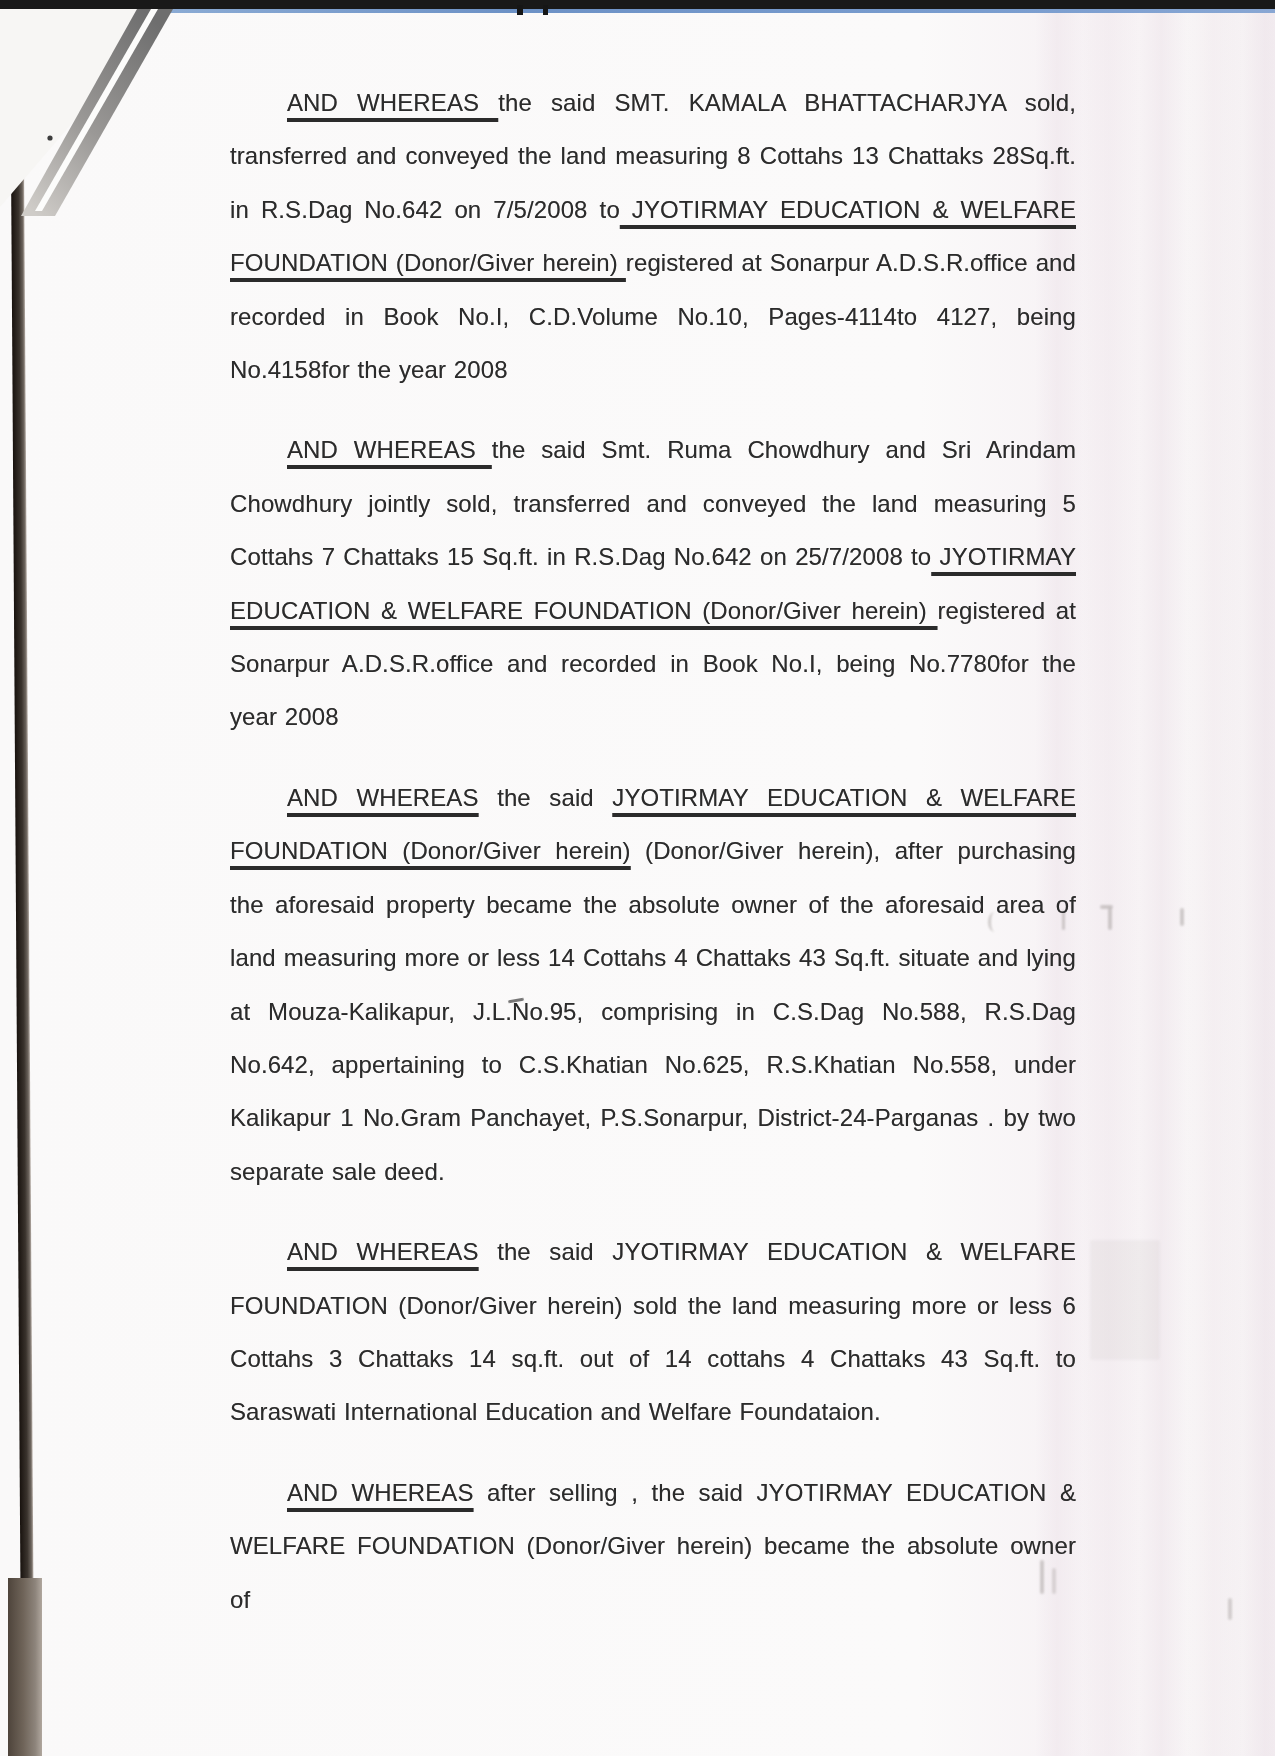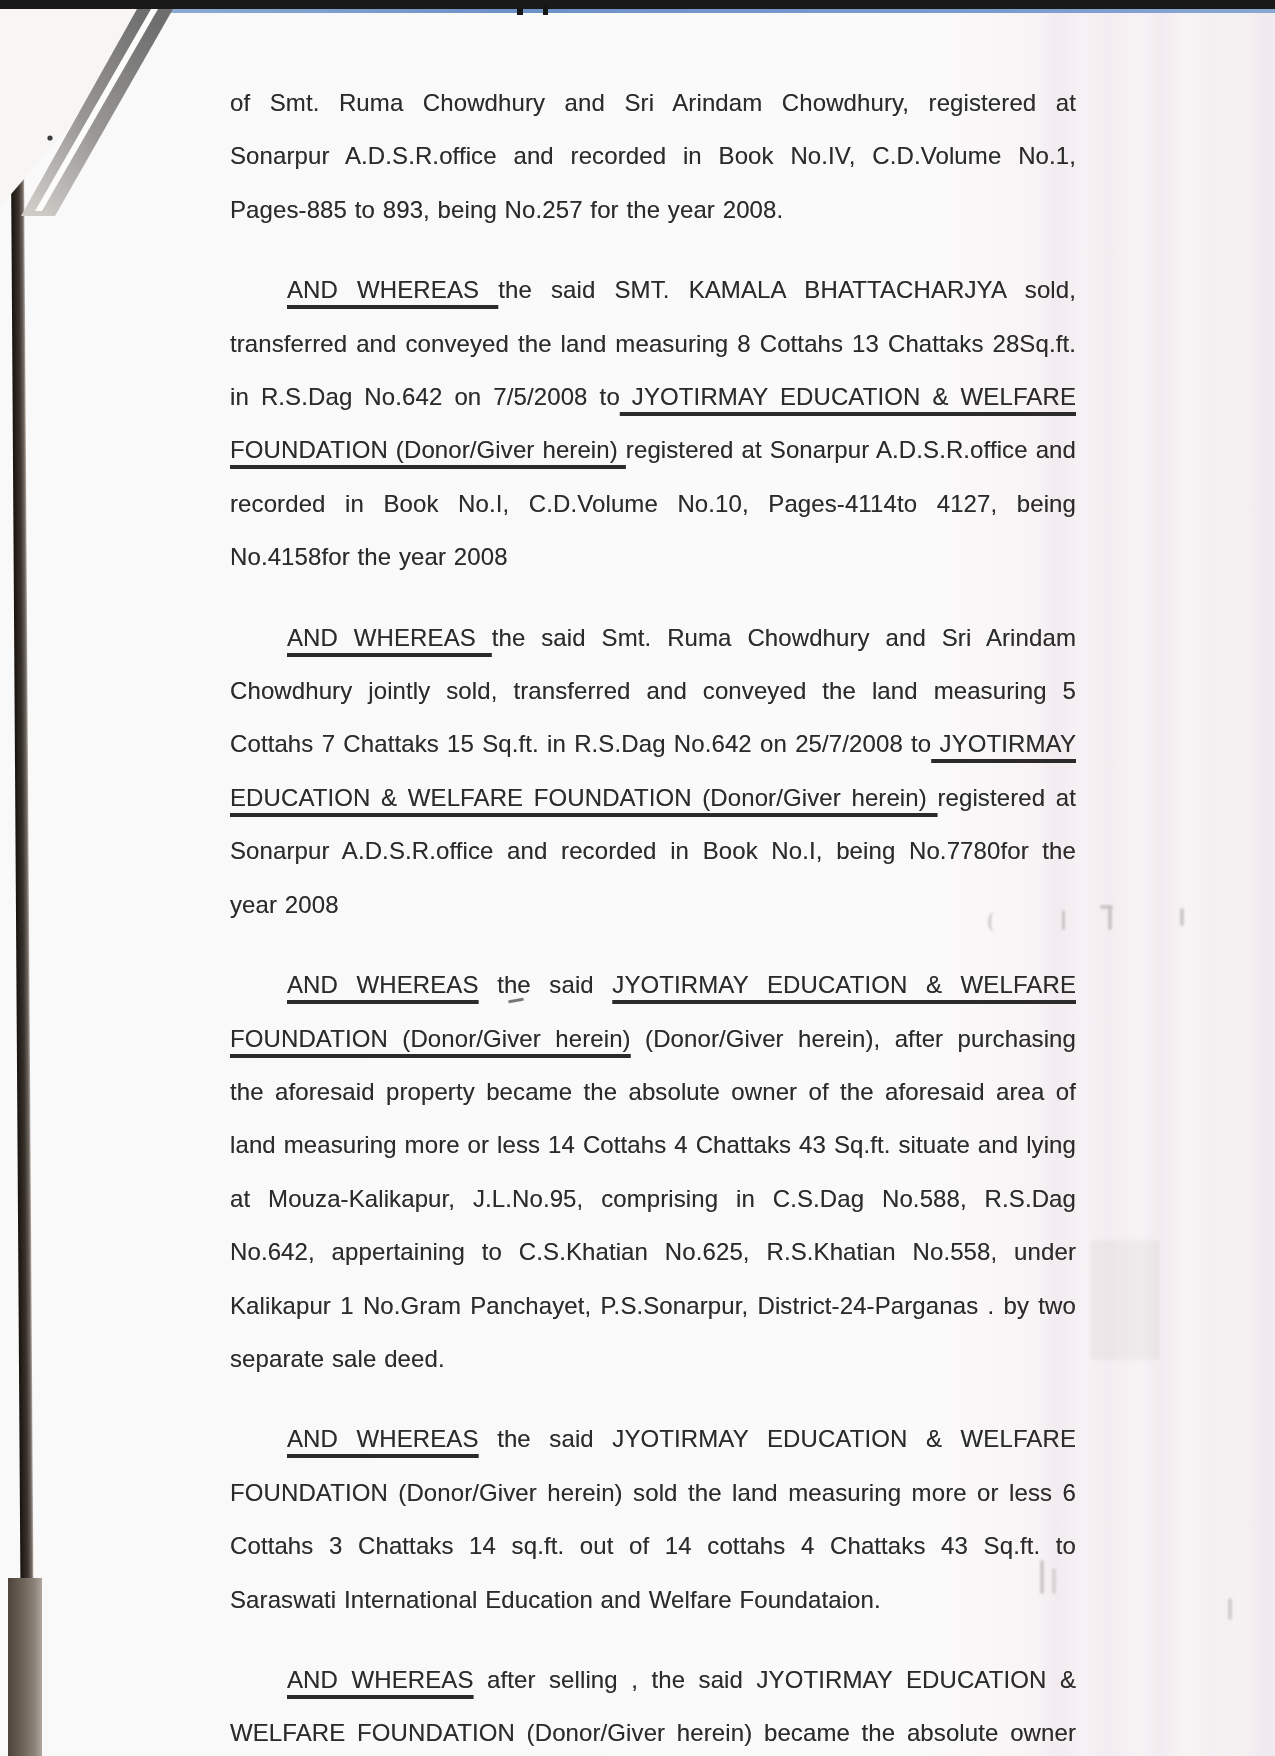--- a/index.html
+++ b/index.html
@@ -77,21 +77,20 @@
   <div class="art" style="left:1100px;top:905px;width:13px;height:4px;"></div>
   <div class="art" style="left:1108px;top:908px;width:4px;height:22px;"></div>
   <div class="art" style="left:1180px;top:908px;width:4px;height:18px;"></div>
   <div class="art" style="left:1040px;top:1560px;width:4px;height:34px;"></div>
   <div class="art" style="left:1052px;top:1568px;width:4px;height:26px;opacity:.22;"></div>
   <div class="art" style="left:1228px;top:1598px;width:4px;height:22px;opacity:.28;"></div>
   <div class="art" style="left:1090px;top:1240px;width:70px;height:120px;opacity:.06;"></div>
   <div class="art" style="left:1280px;top:0;width:0;height:0;"></div>
 
   <div class="content">
-      <p class="para"><span class="seg">of Smt. Ruma Chowdhury and Sri Arindam Chowdhury, registered at Sonarpur A.D.S.R.office and recorded in Book No.IV, C.D.Volume No.1, Pages-885 to 893, being No.257 for the year 2008.</span></p>
       <p class="para indent"><span class="seg bu">AND WHEREAS </span><span class="seg">the said SMT. KAMALA BHATTACHARJYA sold, transferred and conveyed the land measuring 8 Cottahs 13 Chattaks 28Sq.ft. in R.S.Dag No.642 on 7/5/2008 to</span><span class="seg bu"> JYOTIRMAY EDUCATION &amp; WELFARE FOUNDATION (Donor/Giver herein) </span><span class="seg">registered at Sonarpur A.D.S.R.office and recorded in Book No.I, C.D.Volume No.10, Pages-4114to 4127, being No.4158for the year 2008</span></p>
       <p class="para indent"><span class="seg bu">AND WHEREAS </span><span class="seg">the said Smt. Ruma Chowdhury and Sri Arindam Chowdhury jointly sold, transferred and conveyed the land measuring 5 Cottahs 7 Chattaks 15 Sq.ft. in R.S.Dag No.642 on 25/7/2008 to</span><span class="seg bu"> JYOTIRMAY EDUCATION &amp; WELFARE FOUNDATION (Donor/Giver herein) </span><span class="seg">registered at Sonarpur A.D.S.R.office and recorded in Book No.I, being No.7780for the year 2008</span></p>
       <p class="para indent"><span class="seg bu">AND WHEREAS</span><span class="seg"> the said </span><span class="seg bu"> JYOTIRMAY EDUCATION &amp; WELFARE FOUNDATION (Donor/Giver herein)</span><span class="seg"> (Donor/Giver herein), after purchasing the aforesaid property became the absolute owner of the aforesaid area of land measuring more or less 14 Cottahs 4 Chattaks 43 Sq.ft. situate and lying at Mouza-Kalikapur, J.L.No.95, comprising in C.S.Dag No.588, R.S.Dag No.642, appertaining to C.S.Khatian No.625, R.S.Khatian No.558, under Kalikapur 1 No.Gram Panchayet, P.S.Sonarpur, District-24-Parganas . by two separate sale deed.</span></p>
       <p class="para indent"><span class="seg bu">AND WHEREAS</span><span class="seg"> the said JYOTIRMAY EDUCATION &amp; WELFARE FOUNDATION (Donor/Giver herein) sold the land measuring more or less 6 Cottahs 3 Chattaks 14 sq.ft. out of 14 cottahs 4 Chattaks 43 Sq.ft. to Saraswati International Education and Welfare Foundataion.</span></p>
       <p class="para indent"><span class="seg bu">AND WHEREAS</span><span class="seg"> after selling , the said JYOTIRMAY EDUCATION &amp; WELFARE FOUNDATION (Donor/Giver herein) became the absolute owner of</span></p>
     </div>
 
 </div>
 
 </body></html>

